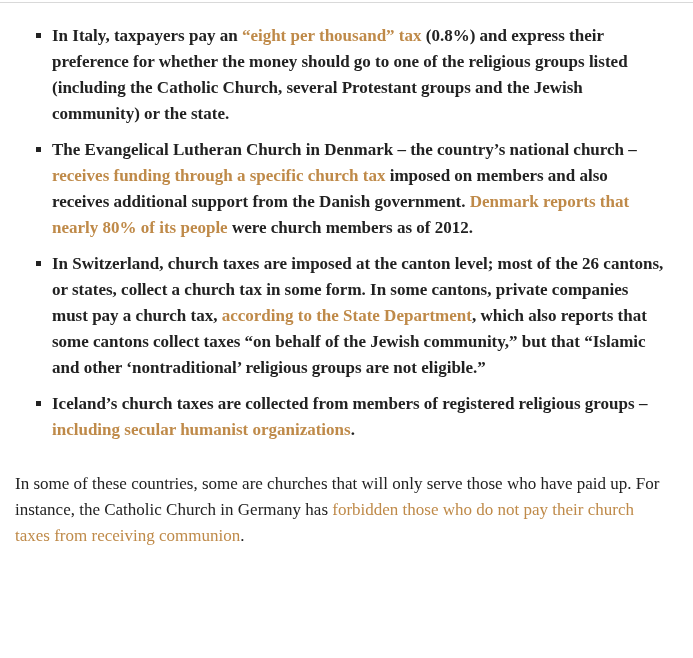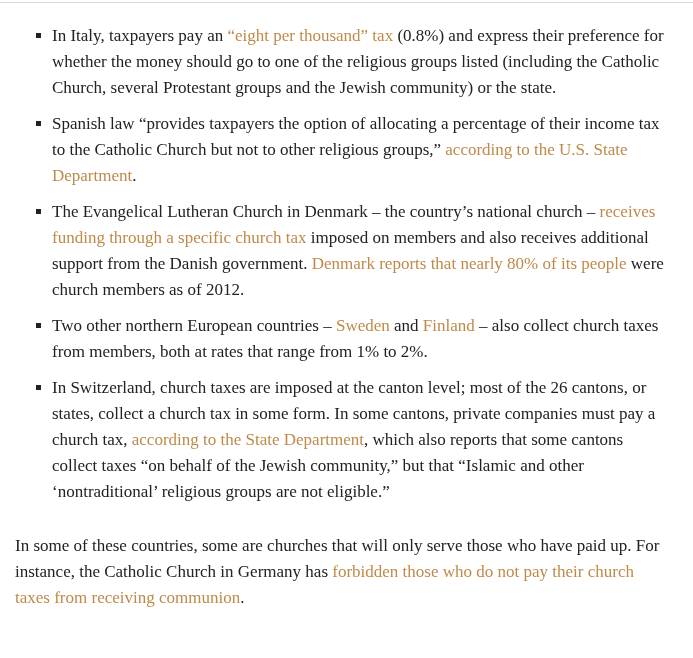--- a/index.html
+++ b/index.html
@@ -15,20 +15,21 @@
     margin-top: 2px;
     padding: 20px 26px 12px 15px;
     font-family: "Liberation Serif", "DejaVu Serif", serif;
     color: #222222;
     background: #ffffff;
   }
   ul.bullet-list {
     list-style: none;
     margin: 0;
     padding: 0 0 0 37px;
+    font-weight: bold;
   }
   ul.bullet-list li {
     position: relative;
     font-size: 17px;
     line-height: 26px;
     margin: 0 0 10px 0;
     max-width: 612px;
   }
   ul.bullet-list li::before {
     content: "";
@@ -50,19 +51,18 @@
     text-decoration: none;
     cursor: pointer;
   }
 </style>
 </head>
 <body>
 
 <div class="page">
   <ul class="bullet-list" id="bullet-list">
       <li><span>In Italy, taxpayers pay an </span><a class="inline-link" href="#">“eight per thousand” tax</a><span> (0.8%) and express their preference for whether the money should go to one of the religious groups listed (including the Catholic Church, several Protestant groups and the Jewish community) or the state.</span></li>
-      <li><span>Spanish law “provides taxpayers the option of allocating a percentage of their income tax to the Catholic Church but not to other religious groups,” </span><a class="inline-link" href="#">according to the U.S. State Department</a><span>.</span></li>
       <li><span>The Evangelical Lutheran Church in Denmark – the country’s national church – </span><a class="inline-link" href="#">receives funding through a specific church tax</a><span> imposed on members and also receives additional support from the Danish government. </span><a class="inline-link" href="#">Denmark reports that nearly 80% of its people</a><span> were church members as of 2012.</span></li>
-      <li><span>Two other northern European countries – </span><a class="inline-link" href="#">Sweden</a><span> and </span><a class="inline-link" href="#">Finland</a><span> – also collect church taxes from members, both at rates that range from 1% to 2%.</span></li>
       <li><span>In Switzerland, church taxes are imposed at the canton level; most of the 26 cantons, or states, collect a church tax in some form. In some cantons, private companies must pay a church tax, </span><a class="inline-link" href="#">according to the State Department</a><span>, which also reports that some cantons collect taxes “on behalf of the Jewish community,” but that “Islamic and other ‘nontraditional’ religious groups are not eligible.”</span></li>
+      <li><span>Iceland’s church taxes are collected from members of registered religious groups – </span><a class="inline-link" href="#">including secular humanist organizations</a><span>.</span></li>
     </ul>
   <p class="closing" id="closing-paragraph"><span>In some of these countries, some are churches that will only serve those who have paid up. For instance, the Catholic Church in Germany has </span><a class="inline-link" href="#">forbidden those who do not pay their church taxes from receiving communion</a><span>.</span></p>
 </div>
 
 </body></html>

